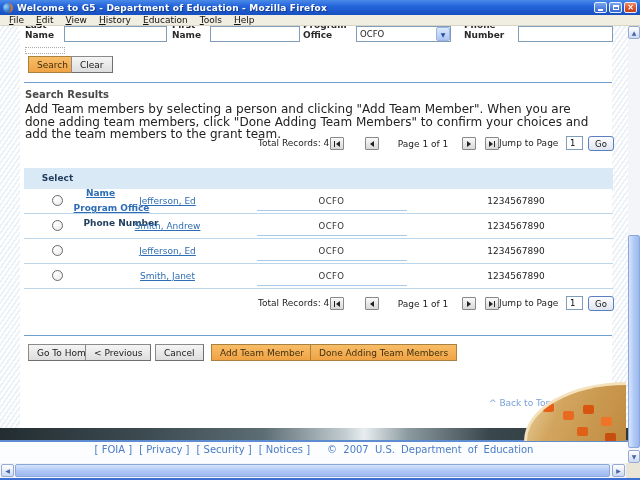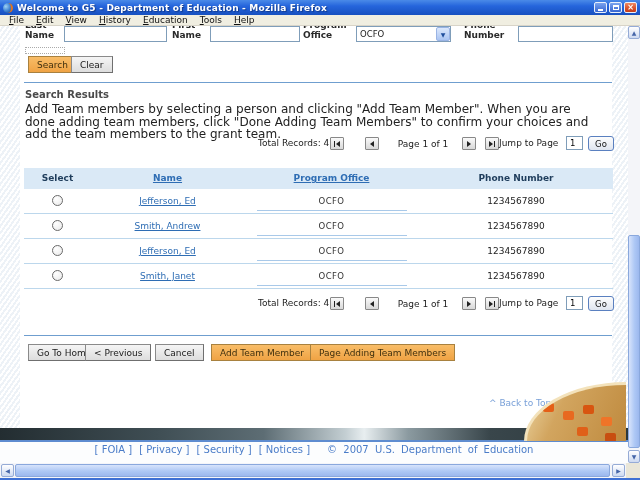--- a/index.html
+++ b/index.html
@@ -72,21 +72,21 @@
   .tri-l { width:0; height:0; border-top:3px solid transparent; border-bottom:3px solid transparent; border-right:4px solid #222; }
   .tri-r { width:0; height:0; border-top:3px solid transparent; border-bottom:3px solid transparent; border-left:4px solid #222; }
   .vbar { width:1px; height:6px; background:#222; }
   .jump-inp { position:absolute; left:541px; top:2px; width:17px; height:14px; border:1px solid #7f9db9;
     font-size:8.5px; padding-left:3px; font-family:"DejaVu Sans","Liberation Sans",sans-serif; }
   .go-btn { position:absolute; left:563px; top:2px; width:26px; height:15px; border:1px solid #5a80c0; border-radius:3px;
     background:linear-gradient(180deg,#fdfdfd 0%,#dfe5ef 100%); font-size:8.5px; color:#111;
     font-family:"DejaVu Sans","Liberation Sans",sans-serif; }
 
   
-  .thead { position:absolute; left:24px; top:142px; width:589px; height:21px; background:#DAE9F6; display:flex; }
+  .thead { position:absolute; left:24px; top:142px; width:589px; height:21px; background:#DAE9F6; display:flex;flex-direction:column; }
   .th { font-size:9px; font-weight:bold; text-align:center; padding-top:5px; color:#1f3d5c; }
   .th a, .name-link { color:#2e6db4; text-decoration:underline; }
   .tbody { position:absolute; left:24px; top:163px; width:589px; }
   .trow { display:flex; height:25px; border-bottom:1px solid #bcd7ec; }
   .td { text-align:center; }
   .c1 { width:67px; } .c2 { width:153px; } .c3 { width:175px; } .c4 { width:194px; }
   .radio { display:inline-block; width:11px; height:11px; margin-top:6px; border:1px solid #6a6a6a; border-radius:50%;
     background:radial-gradient(circle at 35% 30%, #ffffff 0%, #e9e9e9 100%); }
   .name-link { display:inline-block; font-size:9px; padding-top:6px;text-decoration:underline; }
   .po-box { margin:7px auto 0; width:150px; padding-bottom:4px; border-bottom:1px solid #a9c9e9;
@@ -276,21 +276,21 @@
       <input class="jump-inp" value="1" style="">
       <button class="go-btn">Go</button>
     </div>
 
     <div class="hr" style="top:309px;"></div>
 
     <button class="btn btn-gray" style="left:28px;  top:318px;">Go To Home</button>
     <button class="btn btn-gray" style="left:85px;  top:318px;">&lt; Previous</button>
     <button class="btn btn-gray" style="left:155px; top:318px;">Cancel</button>
     <button class="btn btn-orange" style="left:211px; top:318px;">Add Team Member</button>
-    <button class="btn btn-orange" style="left:310px; top:318px;">Page Adding Team Members</button>
+    <button class="btn btn-orange" style="left:310px; top:318px;">Done Adding Team Members</button>
 
     <a class="back-top">^ Back to Top</a>
 
     <div class="chairs"></div>
     <div class="band"></div>
     <div class="blueline"></div>
 
     <div class="footer">
       <a class="flink">[ FOIA ]</a>
       <a class="flink">[ Privacy ]</a>

